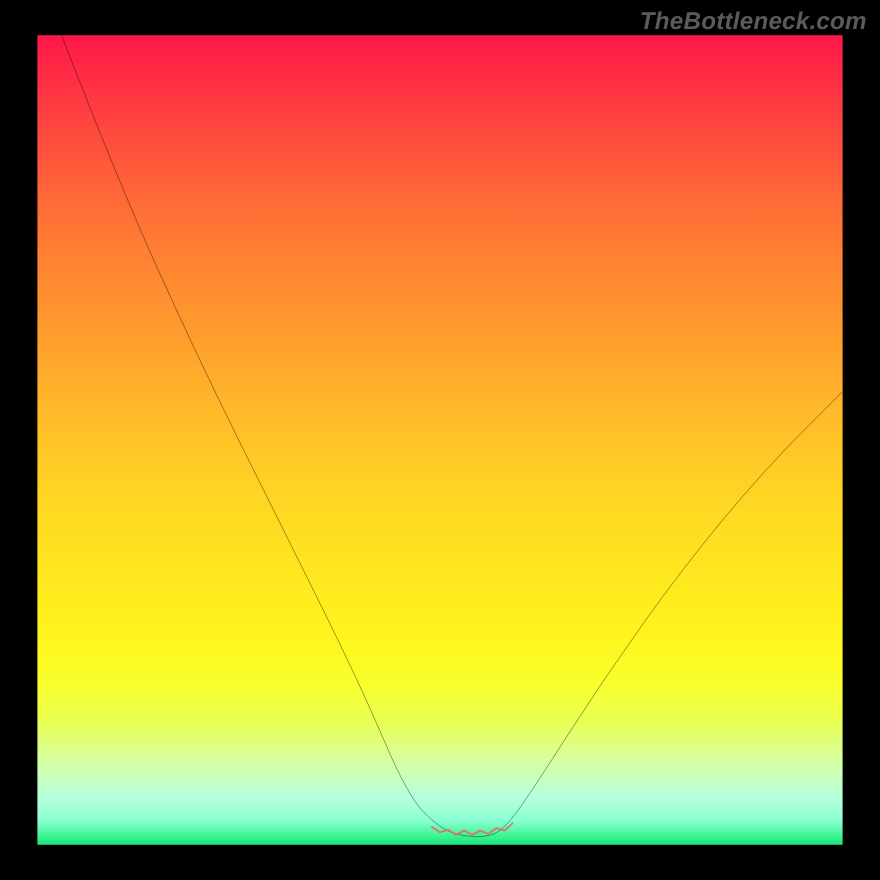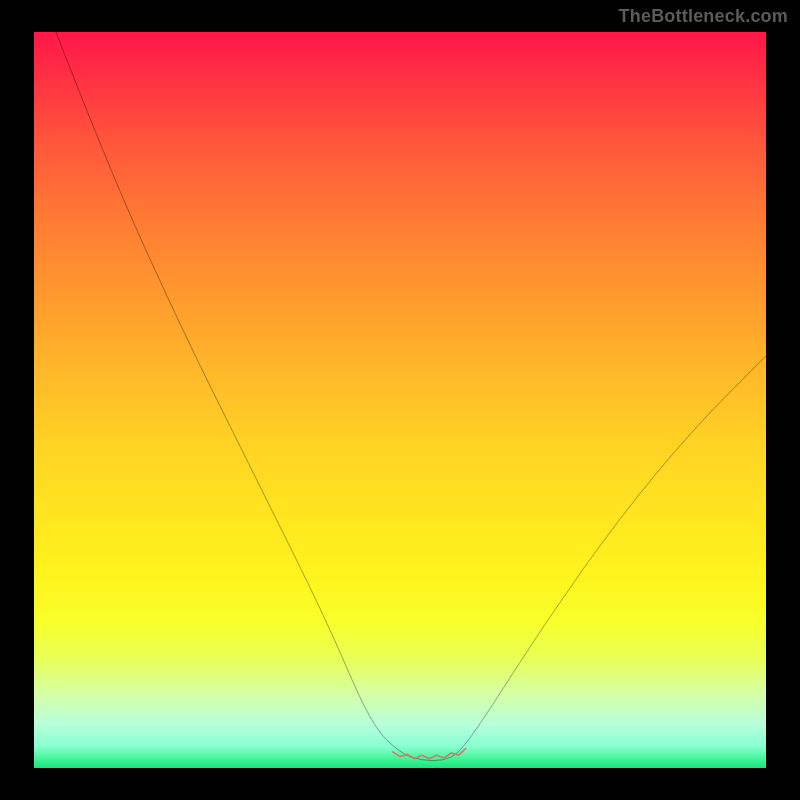--- a/index.html
+++ b/index.html
@@ -14,25 +14,26 @@
   .frame {
     position: relative;
     width: 800px;
     height: 800px;
     background: #000;
   }
   .watermark {
     position: absolute;
     top: 6px;
     right: 12px;
-    font-size: 18px;
+    font-size: 22px;
     font-weight: 600;
     color: #5b5b5b;
     letter-spacing: 0.2px;
     z-index: 5;
+    font-style: italic;
   }
   .plot-area {
     position: absolute;
     left: 34px;
     top: 32px;
     width: 732px;
     height: 736px;
     
     background: linear-gradient(to bottom,
       #ff1749 0%,

